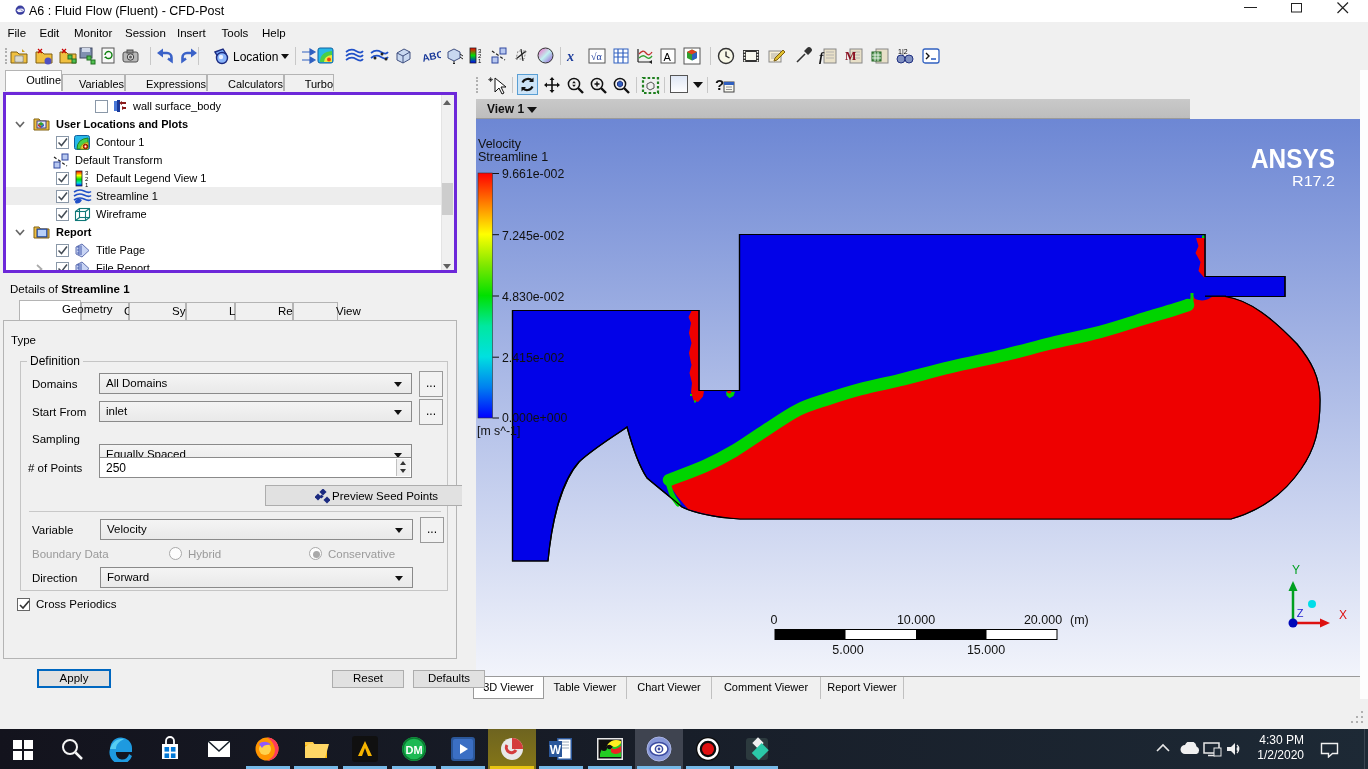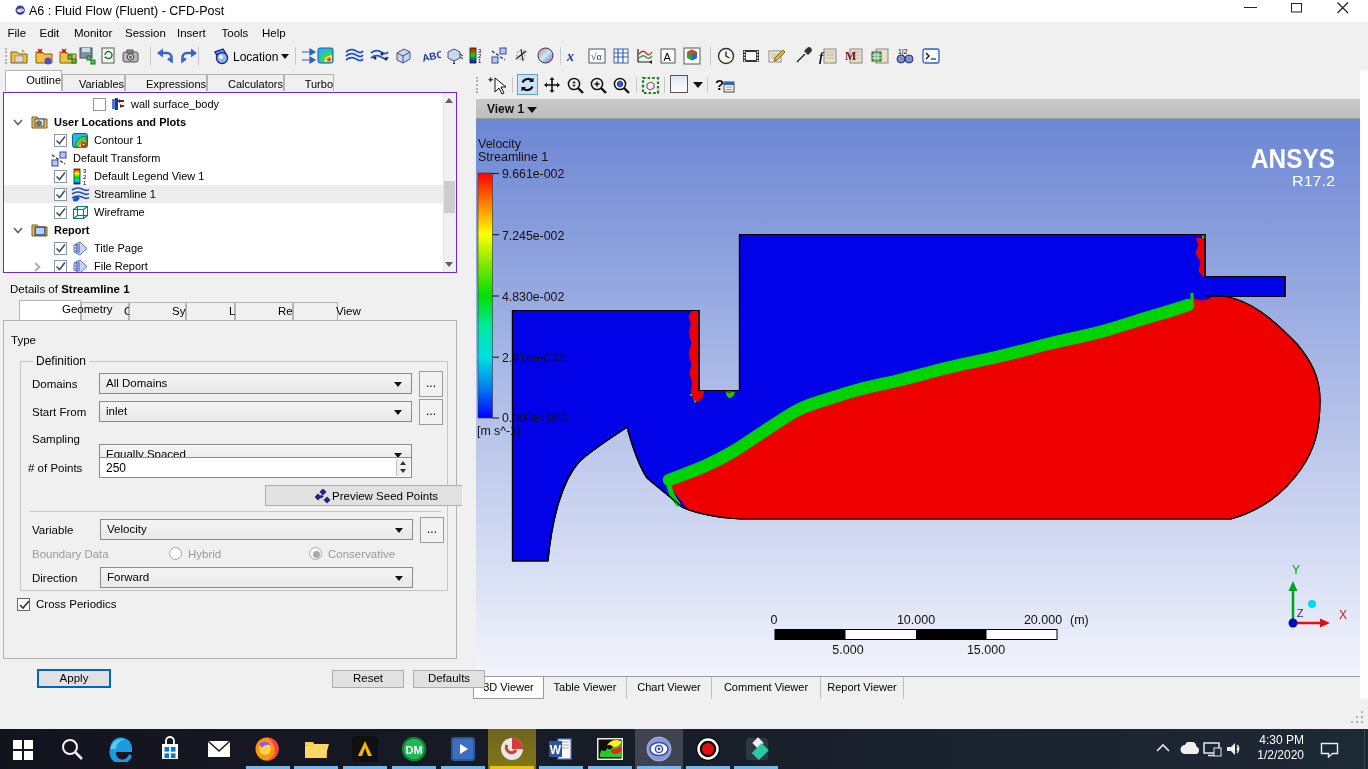--- a/index.html
+++ b/index.html
@@ -6,36 +6,36 @@
 html,body { width:1368px; height:769px; overflow:hidden; font-family:"Liberation Sans",sans-serif; background:#f0f0f0; }
 .abs { position:absolute; }
 #titlebar { position:absolute; left:0; top:0; width:1368px; height:22px; background:#ffffff; }
 #title-text { position:absolute; left:29px; top:4px; font-size:12.5px; color:#000; }
 #menubar { position:absolute; left:0; top:22px; width:1368px; height:22px; background:#f0f0f0; }
 .menu-item { position:absolute; top:5px; font-size:11.5px; color:#000; }
 #toolbar { position:absolute; left:0; top:44px; width:1368px; height:26px; background:#f0f0f0; }
 #lefttabs { position:absolute; left:0; top:70px; width:462px; height:21px; background:#f0f0f0; }
 .ltab { position:absolute; top:4px; height:17px; border:1px solid #b4b4b4; border-bottom:none; background:#f0f0f0; font-size:11px; text-align:right; padding-top:3px; color:#000; }
 .ltab.active { background:#ffffff; top:0; height:21px; z-index:2; }
-#treebox { position:absolute; left:3px; top:92px; width:454px; height:181px; background:#ffffff; border:1px solid #6d28d9; overflow:hidden; }
+#treebox { position:absolute; left:3px; top:92px; width:454px; height:181px; background:#ffffff; border:3px solid #6d28d9; overflow:hidden; }
 #details-label { position:absolute; left:10px; top:283px; font-size:11.5px; color:#000; }
 #dtabs { position:absolute; left:0; top:300px; width:462px; height:20px; }
 .dtab { position:absolute; top:2px; height:18px; border:1px solid #b4b4b4; border-bottom:none; background:#f0f0f0; font-size:11.5px; text-align:center; padding-top:2px;padding-left:42px; }
 .dtab.active { top:0; height:20px; background:#ffffff; z-index:2; }
 #dbox { position:absolute; left:3px; top:320px; width:454px; height:339px; background:#f0f0f0; border:1px solid #b4b4b4; }
 .flabel { position:absolute; font-size:11.5px; color:#000; }
 .combo { position:absolute; height:21px; background:linear-gradient(#f4f4f4,#e9e9e9); border:1px solid #8a8a8a; font-size:11.5px; color:#000; padding:3px 0 0 6px; }
 .combo .arr { position:absolute; right:9px; top:8px; width:0; height:0; border-left:4px solid transparent; border-right:4px solid transparent; border-top:5px solid #111; }
 .dots { position:absolute; width:24px; height:26px; background:#f2f2f2; border:1px solid #9a9a9a; font-size:12px; text-align:center; padding-top:4px; }
 .wbtn { position:absolute; background:#e1e1e1; border:1px solid #adadad; font-size:11.5px; text-align:center; color:#000;margin-left:28px; }
 #statusstrip { position:absolute; left:0; top:699px; width:1368px; height:30px; background:#f0f0f0; }
 #taskbar { position:absolute; left:0; top:729px; width:1368px; height:40px; background:linear-gradient(90deg,#13131d,#1d2935); }
 #rpanel { position:absolute; left:462px; top:70px; width:906px; height:629px; background:#f0f0f0; }
 #vtoolbar { position:absolute; left:466px; top:72px; width:898px; height:27px; background:#f0f0f0; }
-#view1bar { position:absolute; left:476px; top:99px; width:884px; height:20px; background:linear-gradient(#c9c9c9,#bdbdbd); border-bottom:1px solid #9a9a9a;padding-left:27px; }
+#view1bar { position:absolute; left:476px; top:99px; width:714px; height:20px; background:linear-gradient(#c9c9c9,#bdbdbd); border-bottom:1px solid #9a9a9a;padding-left:27px; }
 #viewport { position:absolute; left:476px; top:119px; width:884px; height:557px; background:linear-gradient(#6d87d4,#f2f4fb); }
 #vtabs { position:absolute; left:466px; top:676px; width:902px; height:23px; background:#f0f0f0; border-top:1px solid #9a9a9a; }
 .vtab { position:absolute; top:0px; height:22px; font-size:11px; text-align:center; padding-top:4px; color:#000; border-right:1px solid #c0c0c0; background:#f0f0f0; }
 .vtab.active { background:#ffffff; border:1px solid #9a9a9a; border-top:none; }
 .trow{position:absolute;font-size:11px;color:#000;white-space:nowrap}.trow.b{font-weight:bold}
 </style>
 </head>
 <body>
 <div id="titlebar">
 <svg class="abs" style="left:15px;top:3px" width="11" height="15" viewBox="0 0 19 17">
@@ -401,21 +401,21 @@
     <div class="dtab active" style="left:19px;width:62px">Geometry</div>
     <div class="dtab" style="left:81px;width:48px">Color</div>
     <div class="dtab" style="left:129px;width:57px">Symbol</div>
     <div class="dtab" style="left:186px;width:49px">Limits</div>
     <div class="dtab" style="left:235px;width:58px">Render</div>
     <div class="dtab" style="left:293px;width:45px">View</div>
   </div>
 <div id="dbox">
 <div class="flabel" style="left:7px;top:13px">Type</div>
 <fieldset style="position:absolute;left:16px;top:33px;width:428px;height:237px;border:1px solid #c5c5c5;">
-<legend style="font-size:12px;margin-left:12px;padding:0 3px;color:#000">Definition</legend>
+<legend style="font-size:12px;margin-left:6px;padding:0 3px;color:#000">Definition</legend>
 </fieldset>
 <div class="flabel" style="left:28px;top:57px">Domains</div>
 <div class="combo" style="left:95px;top:52px;width:313px">All Domains<span class="arr"></span></div>
 <div class="dots" style="left:415px;top:50px">...</div>
 <div class="flabel" style="left:28px;top:85px">Start From</div>
 <div class="combo" style="left:95px;top:80px;width:313px">inlet<span class="arr"></span></div>
 <div class="dots" style="left:415px;top:78px">...</div>
 <div class="flabel" style="left:28px;top:112px">Sampling</div>
 <div class="combo" style="left:95px;top:123px;width:313px">Equally Spaced<span class="arr"></span></div>
 <div class="flabel" style="left:24px;top:141px"># of Points</div>

